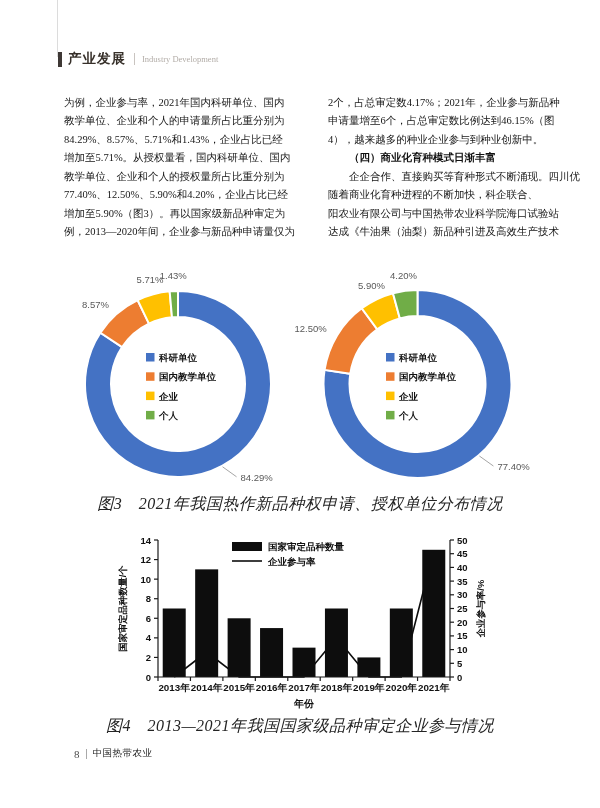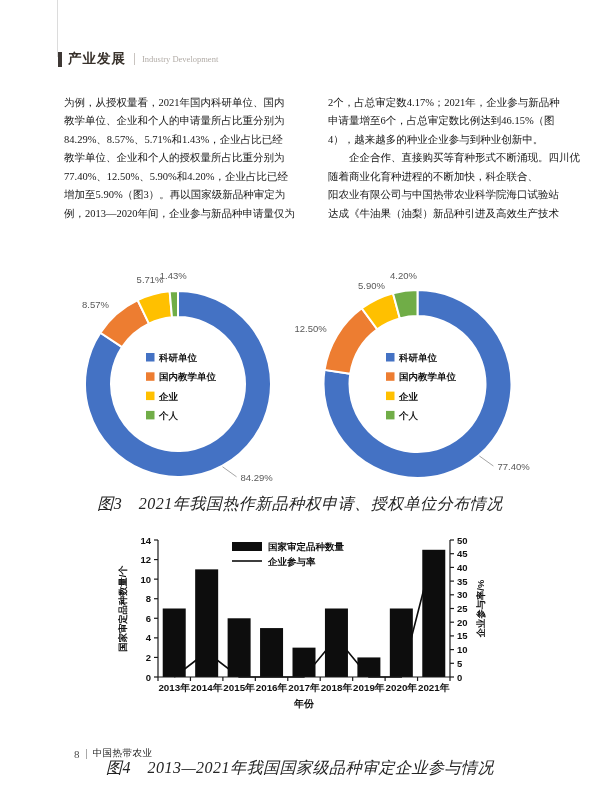--- a/index.html
+++ b/index.html
@@ -13,21 +13,21 @@
   .hdr .sub{font-size:8.5px;color:#b3ada8;font-family:"Liberation Serif",serif;}
   .col{position:absolute;top:94px;width:234px;font-size:10.5px;line-height:18.45px;color:#161616;}
   .col-left{left:64px;}
   .col-right{left:308px;margin-left:20px;}
   .tline{white-space:nowrap;}
   .subhead{font-weight:bold;text-indent:21px;white-space:nowrap;line-height:18.45px;font-size:10.5px;color:#111;}
   .indent-first > .tline:first-child{text-indent:21px;}
   .caption{position:absolute;left:0;width:600px;text-align:center;font-size:16px;font-style:italic;
            color:#242424;letter-spacing:0.5px;}
   .cap3{top:494px;}
-  .cap4{top:716px;margin-top:42px;}
+  .cap4{top:716px;}
   svg{position:absolute;overflow:visible;font-family:"Liberation Sans","DejaVu Sans",sans-serif;}
   #donut1{left:52px;top:262px;}
   #donut2{left:300px;top:262px;}
   #combo{left:110px;top:530px;}
   .footer{position:absolute;left:74px;top:747px;display:flex;align-items:center;}
   .footer .pno{font-size:11px;color:#4a4a4a;}
   .footer .fdiv{width:1px;height:10px;background:#a9a9a9;margin:0 6px;}
   .footer .jname{font-size:9.5px;font-weight:normal;color:#1c1c1c;letter-spacing:0.5px;
                  font-family:"Liberation Sans","DejaVu Sans",sans-serif;}
 </style>
@@ -39,35 +39,37 @@
   <div class="vrule"></div>
 
   <div class="hdr">
     <div class="accent"></div>
     <div class="title">产业发展</div>
     <div class="div"></div>
     <div class="sub">Industry Development</div>
   </div>
 
   <div class="col col-left">
-      <div class="tline">为例，从授权量看，2021年国内科研单位、国内</div>
+      <div class="tline">为例，企业参与率，2021年国内科研单位、国内</div>
       <div class="tline">教学单位、企业和个人的申请量所占比重分别为</div>
       <div class="tline">84.29%、8.57%、5.71%和1.43%，企业占比已经</div>
+      <div class="tline">增加至5.71%。从授权量看，国内科研单位、国内</div>
       <div class="tline">教学单位、企业和个人的授权量所占比重分别为</div>
       <div class="tline">77.40%、12.50%、5.90%和4.20%，企业占比已经</div>
       <div class="tline">增加至5.90%（图3）。再以国家级新品种审定为</div>
       <div class="tline">例，2013—2020年间，企业参与新品种申请量仅为</div>
     </div>
 
   <div class="col col-right">
     <div>
         <div class="tline">2个，占总审定数4.17%；2021年，企业参与新品种</div>
         <div class="tline">申请量增至6个，占总审定数比例达到46.15%（图</div>
         <div class="tline">4），越来越多的种业企业参与到种业创新中。</div>
       </div>
+    <div class="subhead">（四）商业化育种模式日渐丰富</div>
     <div class="indent-first">
         <div class="tline">企企合作、直接购买等育种形式不断涌现。四川优</div>
         <div class="tline">随着商业化育种进程的不断加快，科企联合、</div>
         <div class="tline">阳农业有限公司与中国热带农业科学院海口试验站</div>
         <div class="tline">达成《牛油果（油梨）新品种引进及高效生产技术</div>
       </div>
   </div>
 
   <svg id="donut1" width="252" height="236" viewBox="0 0 252 236">
       <path d="M126 29A93 93 0 1 1 48.39848632062987 70.7456823802079L70.0935331557226 85.07484644595623A67 67 0 1 0 126 55Z" fill="#4472C4" stroke="#ffffff" stroke-width="2"></path>

